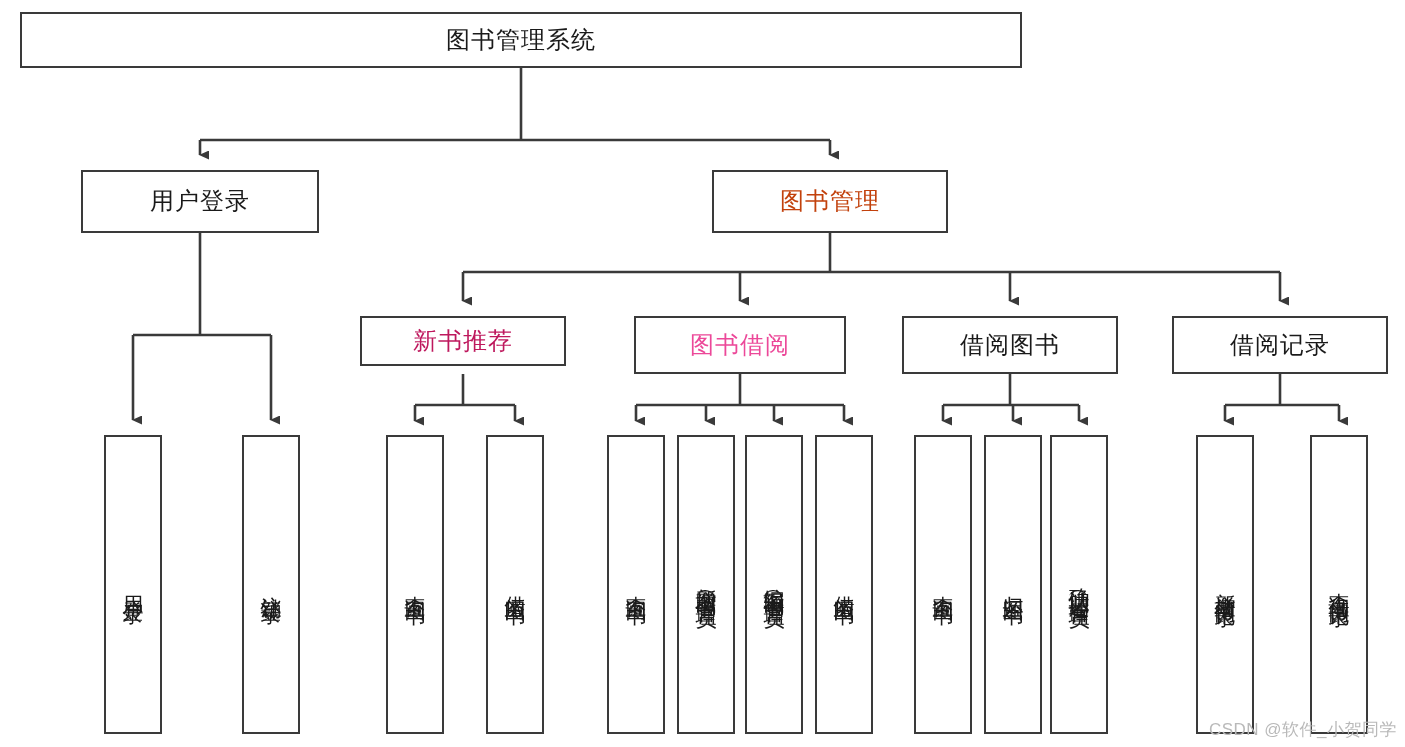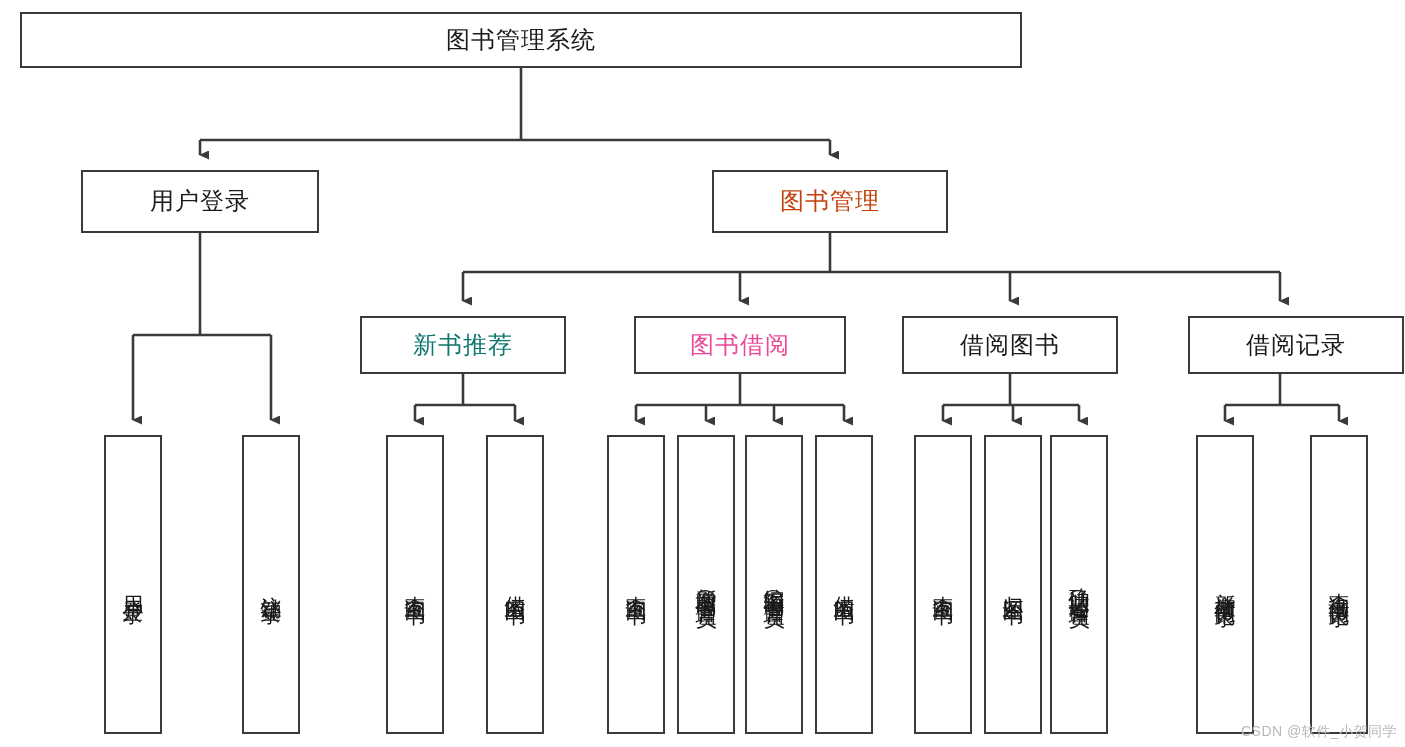--- a/index.html
+++ b/index.html
@@ -54,21 +54,21 @@
   .node.vertical .vlabel {
     writing-mode: vertical-rl;
     text-orientation: upright;
     white-space: nowrap;
     letter-spacing: 3px;
   }
   .watermark {
     position: absolute;
     right: 8px;
     bottom: 6px;
-    font-size: 14px;
+    font-size: 17px;
     color: #b9b9b9;
     letter-spacing: 0.5px;
     white-space: nowrap;
     font-family: "Liberation Sans", "DejaVu Sans", sans-serif;
   }
 </style>
 </head>
 <body>
 
 <div id="diagram-root" style="background: rgb(255, 255, 255);">
@@ -121,24 +121,24 @@
       <path d="M1225,405 L1225,421" marker-end="url(#arrowhead)"></path>
       <path d="M1339,405 L1339,421" marker-end="url(#arrowhead)"></path>
     </g>
   </svg>
 
   <div class="node horizontal" style="left: 20px; top: 12px; width: 1002px; height: 56px; border-color: rgb(58, 58, 58); color: rgb(26, 26, 26);">图书管理系统</div>
 
   <div class="node horizontal" style="left: 81px; top: 170px; width: 238px; height: 63px; border-color: rgb(58, 58, 58); color: rgb(26, 26, 26);">用户登录</div>
   <div class="node horizontal" style="left: 712px; top: 170px; width: 236px; height: 63px; border-color: rgb(58, 58, 58); color: #c2410c;">图书管理</div>
 
-  <div class="node horizontal" style="left: 360px; top: 316px; width: 206px; height: 58px; border-color: rgb(58, 58, 58); color: #0f766e;">新书推荐</div>
+  <div class="node horizontal" style="left: 360px; top: 316px; width: 206px; height: 50px; border-color: rgb(58, 58, 58); color: #be185d;">新书推荐</div>
   <div class="node horizontal" style="left: 634px; top: 316px; width: 212px; height: 58px; border-color: rgb(58, 58, 58); color: #ec4899;">图书借阅</div>
   <div class="node horizontal" style="left: 902px; top: 316px; width: 216px; height: 58px; border-color: rgb(58, 58, 58); color: rgb(26, 26, 26);">借阅图书</div>
-  <div class="node horizontal" style="left: 1172px; top: 316px; width: 216px; height: 58px; border-color: rgb(58, 58, 58); color: rgb(26, 26, 26); margin-left: 16px;">借阅记录</div>
+  <div class="node horizontal" style="left: 1172px; top: 316px; width: 216px; height: 58px; border-color: rgb(58, 58, 58); color: rgb(26, 26, 26);">借阅记录</div>
 
   <div class="node vertical" style="left: 104px; top: 435px; width: 58px; height: 299px; border-color: rgb(58, 58, 58); color: rgb(26, 26, 26);">
       <span class="vlabel">用户登录</span>
     </div>
   <div class="node vertical" style="left: 242px; top: 435px; width: 58px; height: 299px; border-color: rgb(58, 58, 58); color: rgb(26, 26, 26);">
       <span class="vlabel">注销登录</span>
     </div>
   <div class="node vertical" style="left: 386px; top: 435px; width: 58px; height: 299px; border-color: rgb(58, 58, 58); color: rgb(26, 26, 26);">
       <span class="vlabel">查询图书</span>
     </div>

